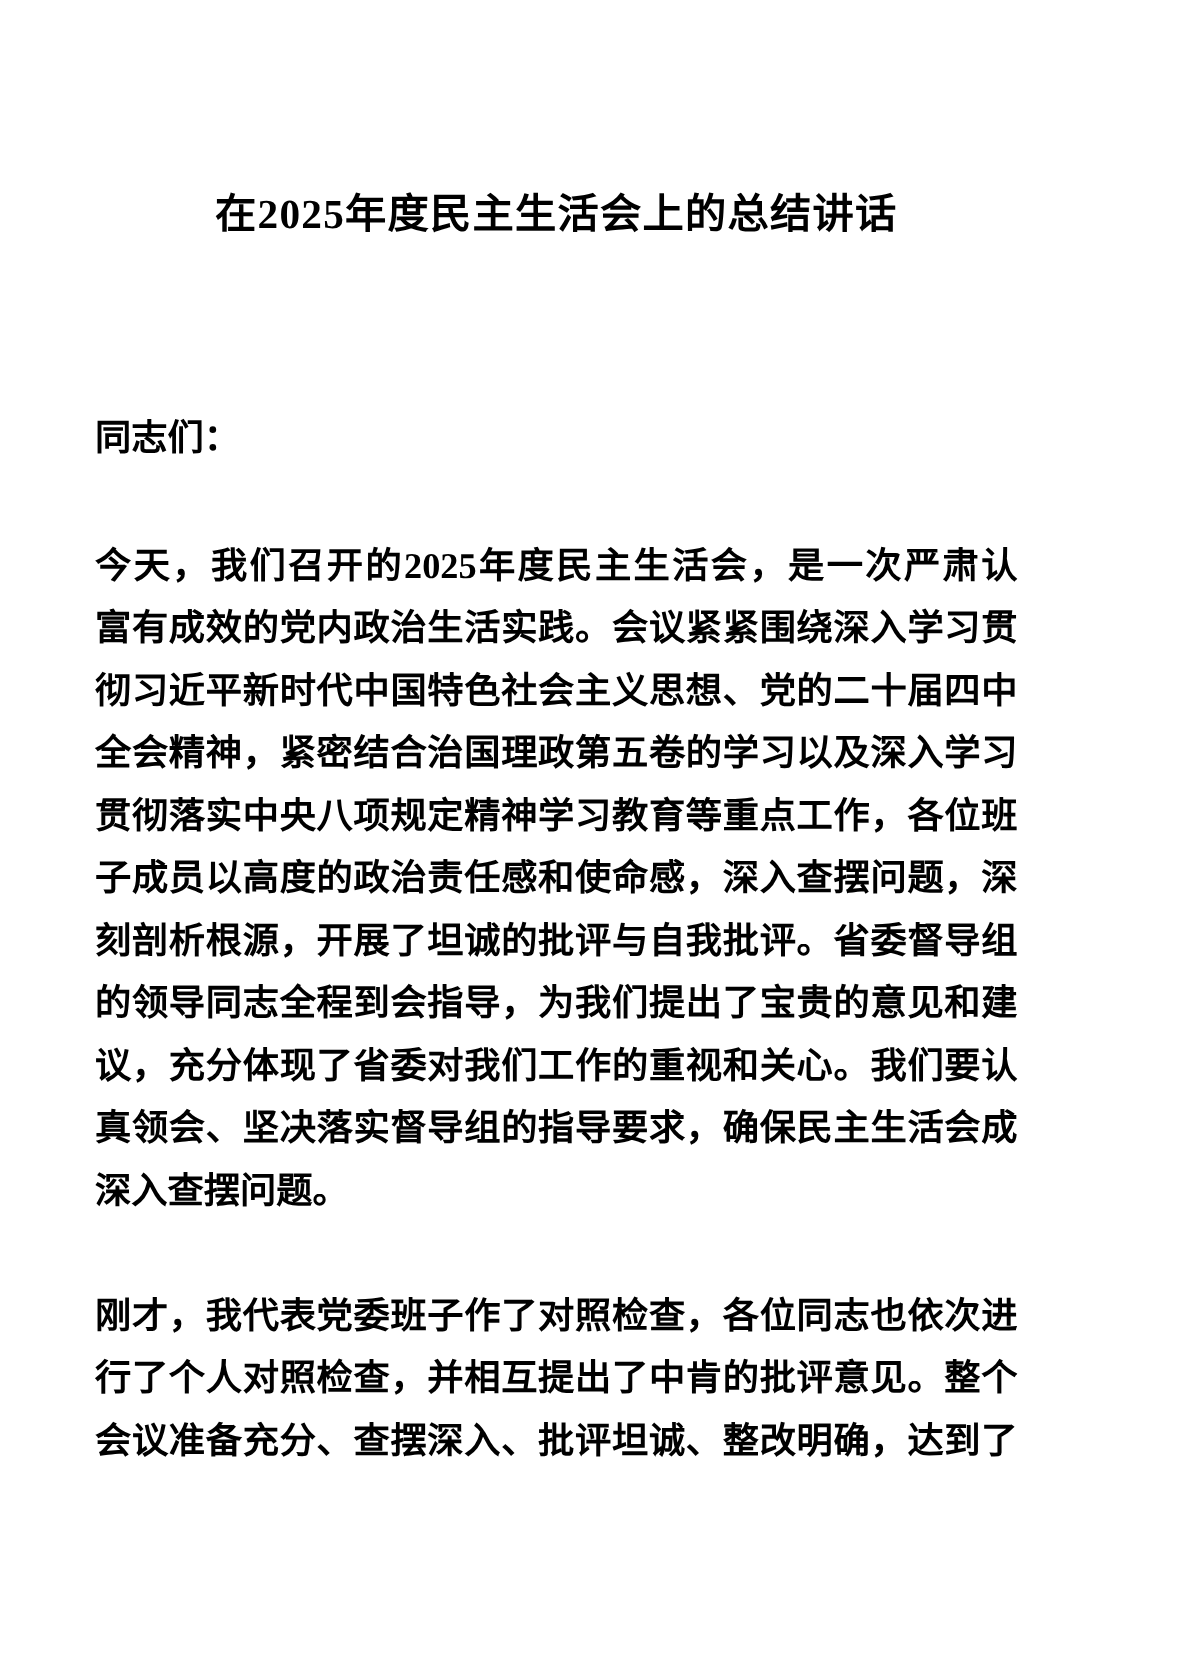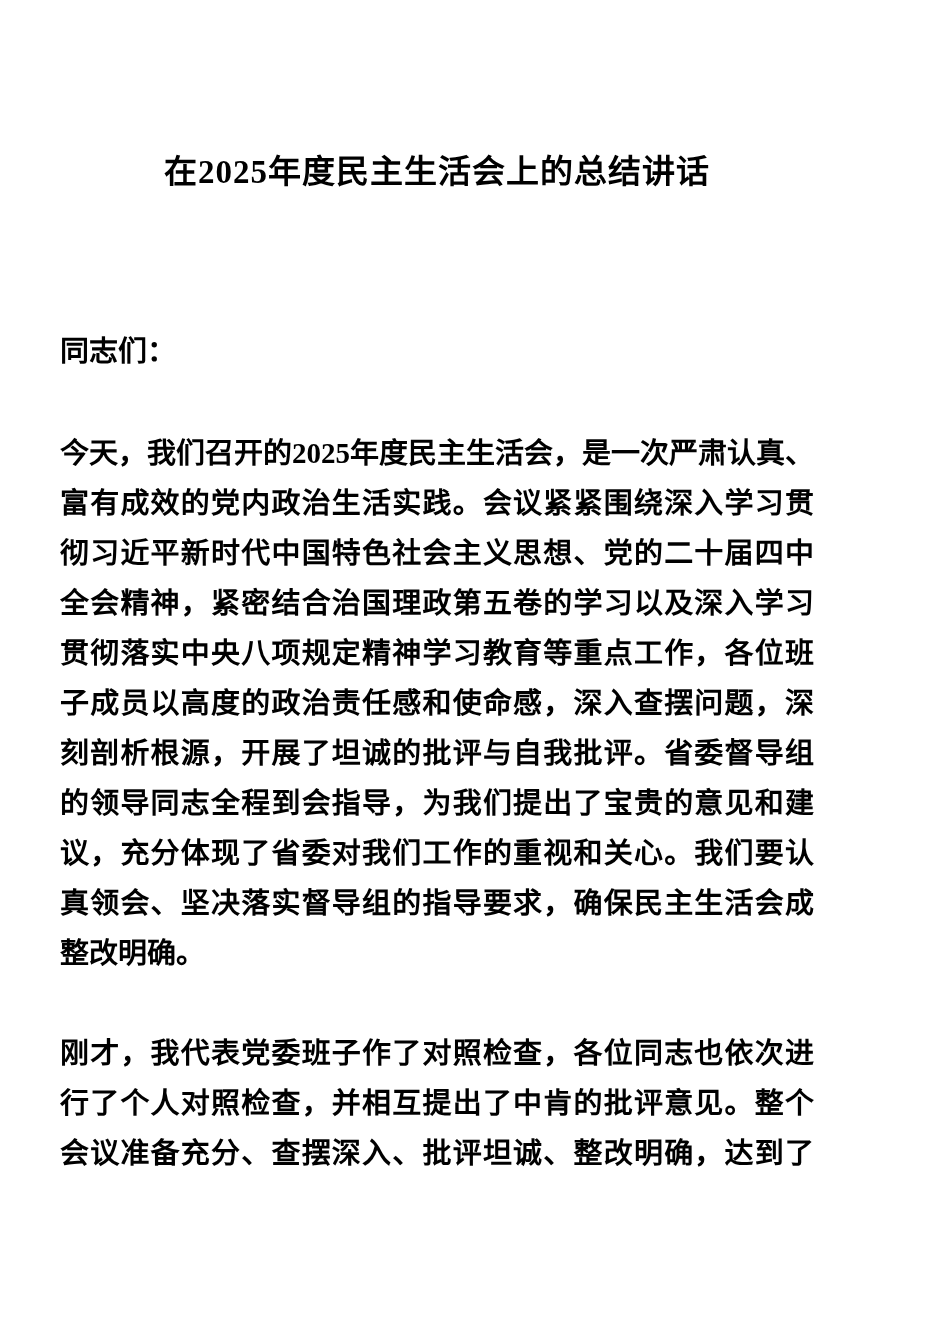--- a/index.html
+++ b/index.html
@@ -12,21 +12,21 @@
     height: 1344px;
     overflow: hidden;
     font-family: "Liberation Serif", serif;
     color: #000000;
   }
   .page {
     box-sizing: border-box;
     width: 950px;
     height: 1344px;
     background: #ffffff;
-    padding: 150px 136px 0 60px;
+    padding: 150px 136px 0 76px;
   }
   .doc-title {
     margin: 0;
     font-size: 33px;
     line-height: 44px;
     font-weight: bold;
     text-align: center;
     letter-spacing: 1px;
     white-space: nowrap;
   }
@@ -66,21 +66,21 @@
     <div class="line">今天，我们召开的2025年度民主生活会，是一次严肃认真、</div>
     <div class="line">富有成效的党内政治生活实践。会议紧紧围绕深入学习贯</div>
     <div class="line">彻习近平新时代中国特色社会主义思想、党的二十届四中</div>
     <div class="line">全会精神，紧密结合治国理政第五卷的学习以及深入学习</div>
     <div class="line">贯彻落实中央八项规定精神学习教育等重点工作，各位班</div>
     <div class="line">子成员以高度的政治责任感和使命感，深入查摆问题，深</div>
     <div class="line">刻剖析根源，开展了坦诚的批评与自我批评。省委督导组</div>
     <div class="line">的领导同志全程到会指导，为我们提出了宝贵的意见和建</div>
     <div class="line">议，充分体现了省委对我们工作的重视和关心。我们要认</div>
     <div class="line">真领会、坚决落实督导组的指导要求，确保民主生活会成</div>
-    <div class="line align-left">整改明确。</div>
+    <div class="line align-left">深入查摆问题。</div>
   </div>
 
   <div class="para para-2">
     <div class="line">刚才，我代表党委班子作了对照检查，各位同志也依次进</div>
     <div class="line">行了个人对照检查，并相互提出了中肯的批评意见。整个</div>
     <div class="line">会议准备充分、查摆深入、批评坦诚、整改明确，达到了</div>
   </div>
 
 </div>
 

